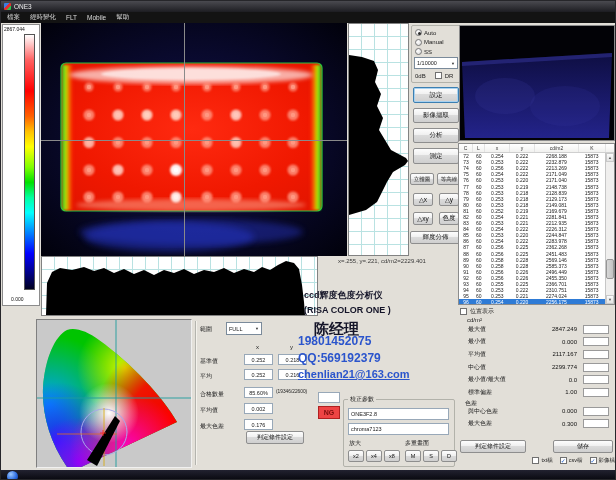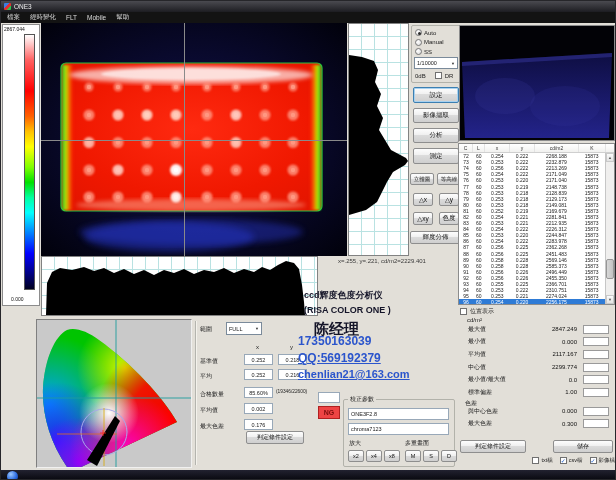--- a/index.html
+++ b/index.html
@@ -585,22 +585,22 @@
         <span class="cb">
           <span class="mark">✓</span>
         </span>
         <span class="cb-label">影像檔</span>
       </span>
     </div>
 
   <div class="ad" style="left:303px;top:288px;font-size:9px;color:#141428;">ccd辉度色度分析仪</div>
   <div class="ad" style="left:303px;top:304px;font-size:9px;color:#141428;">(RISA COLOR ONE )</div>
   <div class="ad" style="left:313px;top:319px;font-size:15px;color:#141428;">陈经理</div>
-  <div class="ad" style="left:297px;top:333px;font-size:12px;color:var(--link,#2b55cc);">17350163039</div>
-  <div class="ad" style="left:297px;top:350px;font-size:12px;color:var(--link,#2b55cc);text-decoration:underline;">QQ:569192379</div>
+  <div class="ad" style="left:297px;top:333px;font-size:12px;color:var(--link,#2b55cc);">19801452075</div>
+  <div class="ad" style="left:297px;top:350px;font-size:12px;color:var(--link,#2b55cc);">QQ:569192379</div>
   <div class="ad" style="left:297px;top:367px;font-size:11px;color:var(--link,#2b55cc);text-decoration:underline;">chenlian21@163.com</div>
 
   <div class="abs" style="left:35px;top:318px;width:156px;height:149px;background:#c9c9c9;
        border:1px solid;border-color:#7f7f7f #f0f0f0 #f0f0f0 #7f7f7f;">
     <svg width="154" height="147" viewBox="0 0 154 147">
       <defs>
         <clipPath id="cieclip">
           <path d="M30,10 C18,16 8,38 6,68 C5,95 13,122 30,147 L40,149 L140,102 C126,77 95,44 62,20 C50,11 38,7 30,10 Z"></path>
         </clipPath>
         <radialGradient id="g-cyan" cx="0.5" cy="0.5" r="0.5">

